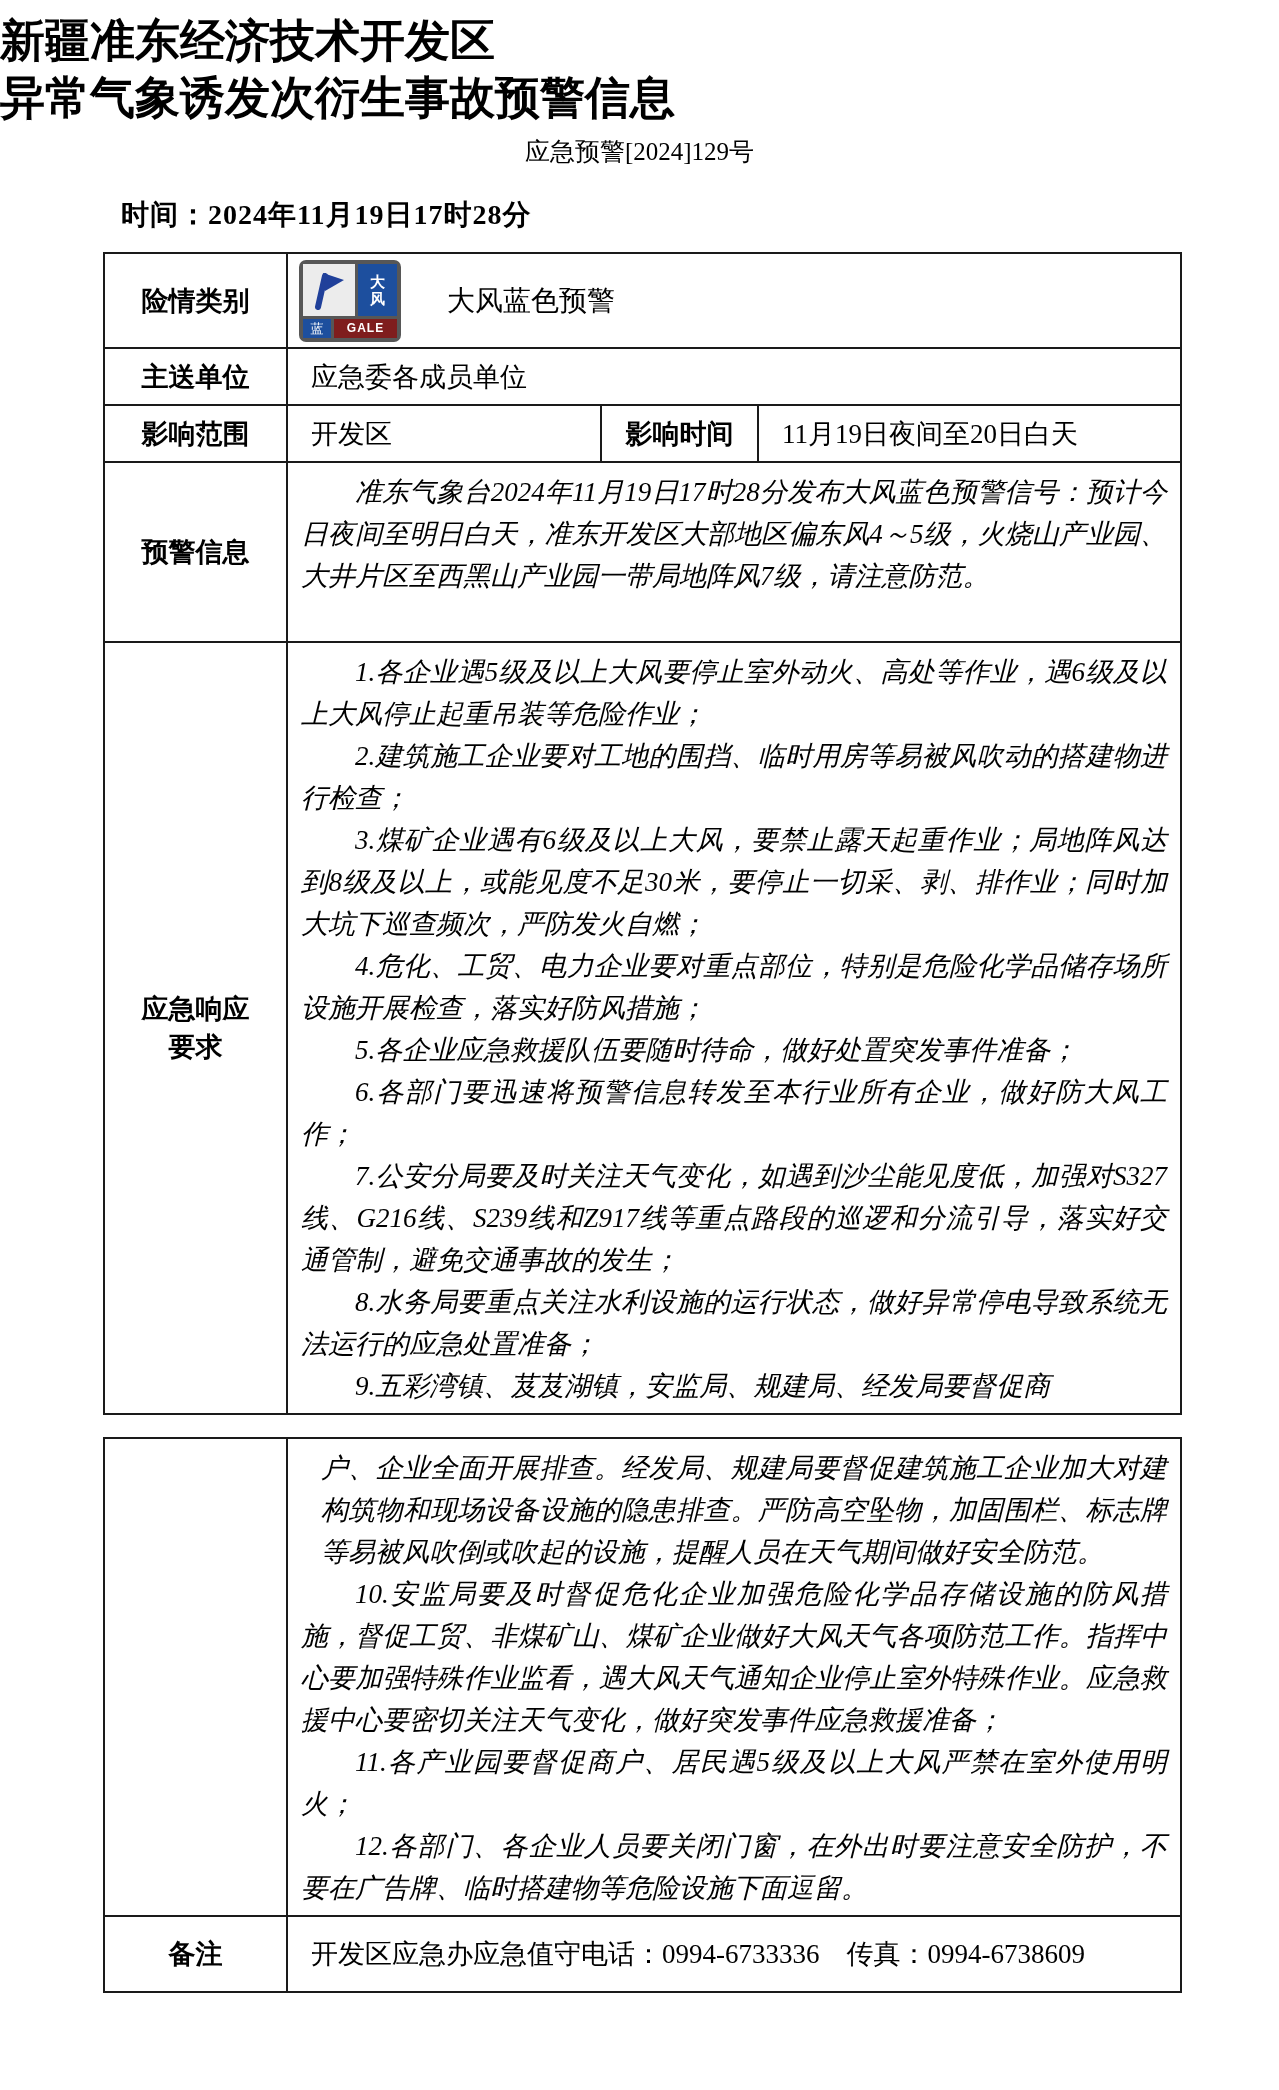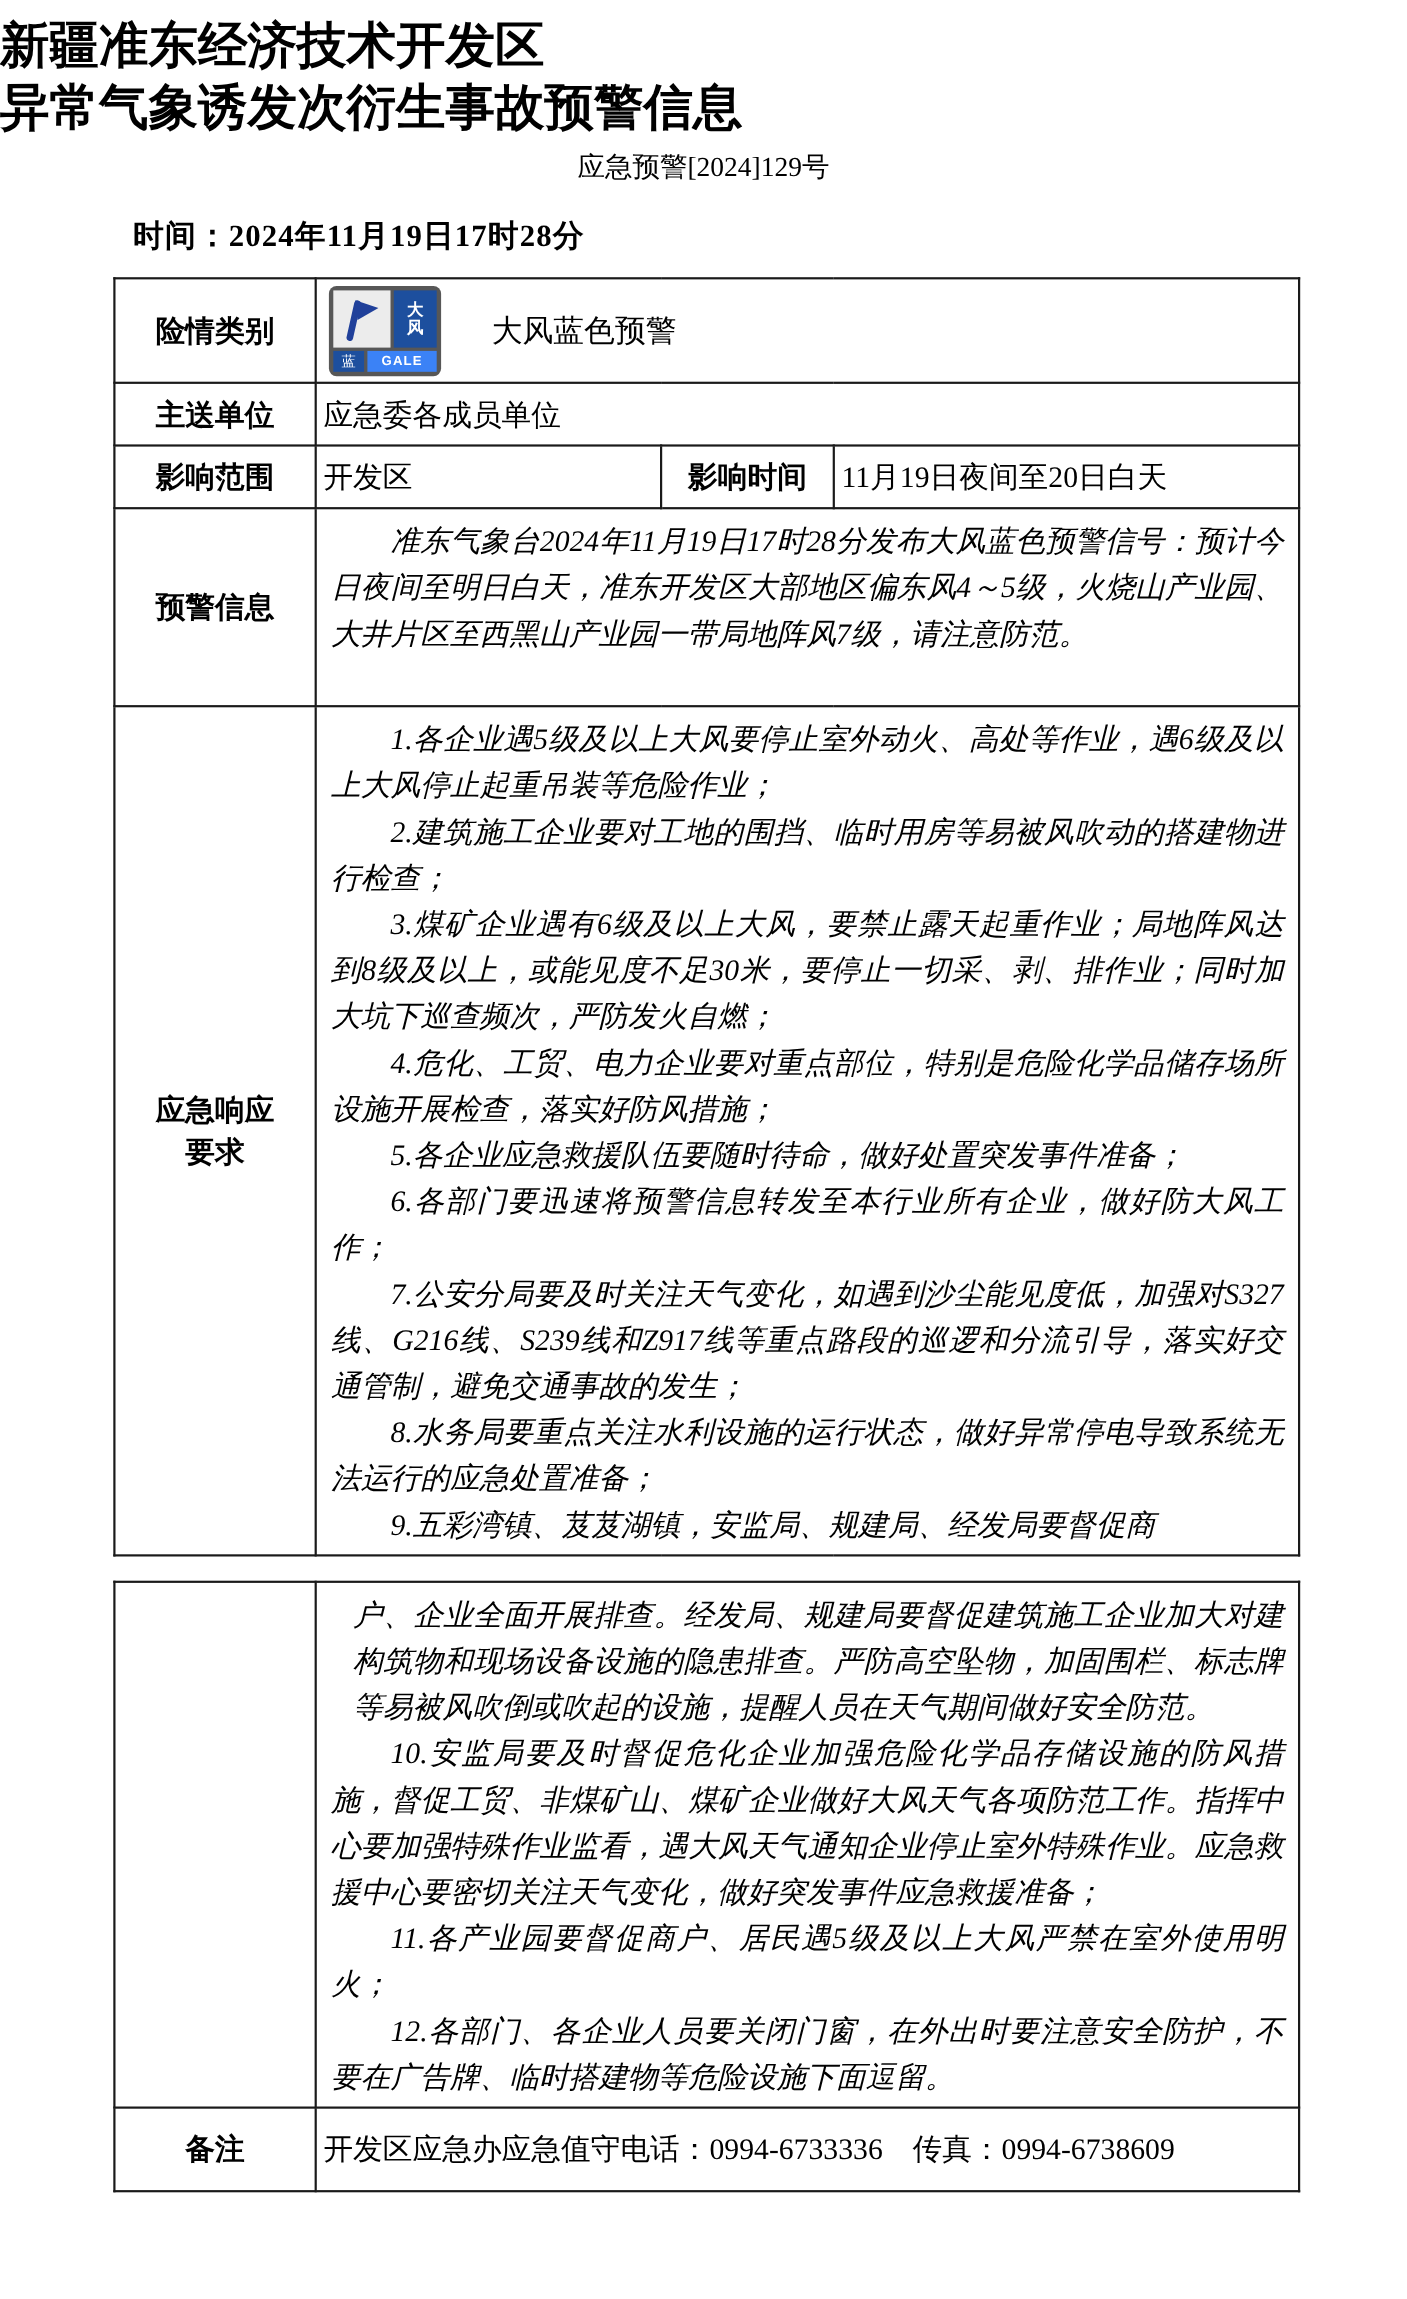--- a/index.html
+++ b/index.html
@@ -18,21 +18,21 @@
   table.sheet{
     border-collapse:collapse;table-layout:fixed;
     margin:18px 0 0 103px;width:1077px;
   }
   table.sheet.second{margin-top:22px;}
   td{border:2px solid #1a1a1a;vertical-align:middle;word-break:break-all;}
   .label-cell{
     font-family:"Liberation Sans","DejaVu Sans",sans-serif;
     font-weight:bold;font-size:27px;text-align:center;padding:4px 2px;
   }
-  .value-cell{font-size:27px;padding:6px 6px;font-family:Liberation Serif, serif;}
+  .value-cell{font-size:27px;padding:6px 23px;font-family:Liberation Serif, serif;}
   .para-cell{font-size:27px;padding:8px 13px 6px 13px;vertical-align:top;}
   p.para{margin:0;text-indent:2em;line-height:42px;text-align:justify;font-style:italic;}
   p.para.no-indent{text-indent:0;margin-left:20px;}
   .two-line div{line-height:38px;}
 
   
   .risk-flex{display:flex;align-items:center;gap:46px;padding-left:10px;}
   .warn-icon{
     width:102px;height:82px;background:#575757;border-radius:7px;
     padding:4px;box-sizing:border-box;display:flex;flex-direction:column;gap:3px;
@@ -45,21 +45,21 @@
     align-items:center;justify-content:center;
     font-family:"Liberation Sans","DejaVu Sans",sans-serif;
     font-weight:bold;font-size:15px;line-height:17px;
   }
   .wi-bottom{height:19px;display:flex;gap:3px;}
   .wi-blue{
     width:28px;background:#1d4f9e;color:#fff;font-size:13px;line-height:13px;
     display:flex;align-items:center;justify-content:center;
   }
   .wi-gale{
-    flex:1;background:#3b82f6;color:#fff;font-size:12px;font-weight:bold;
+    flex:1;background:#7f1d1d;color:#fff;font-size:12px;font-weight:bold;
     letter-spacing:1px;display:flex;align-items:center;justify-content:center;
     font-family:"Liberation Sans","DejaVu Sans",sans-serif;
   }
   .risk-value{font-size:28px;}
 </style>
 </head>
 <body>
 
 <div class="page">
 

